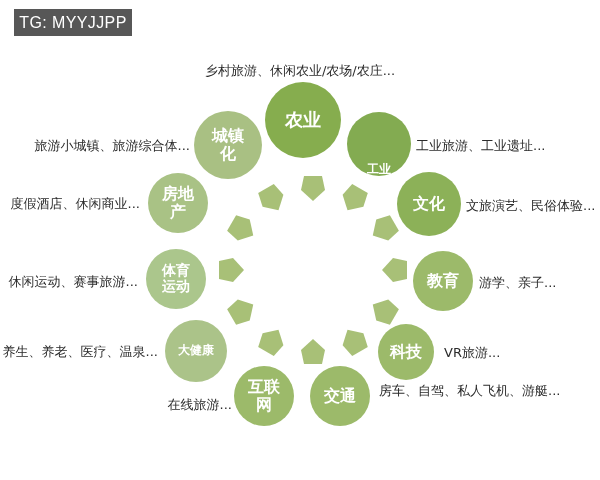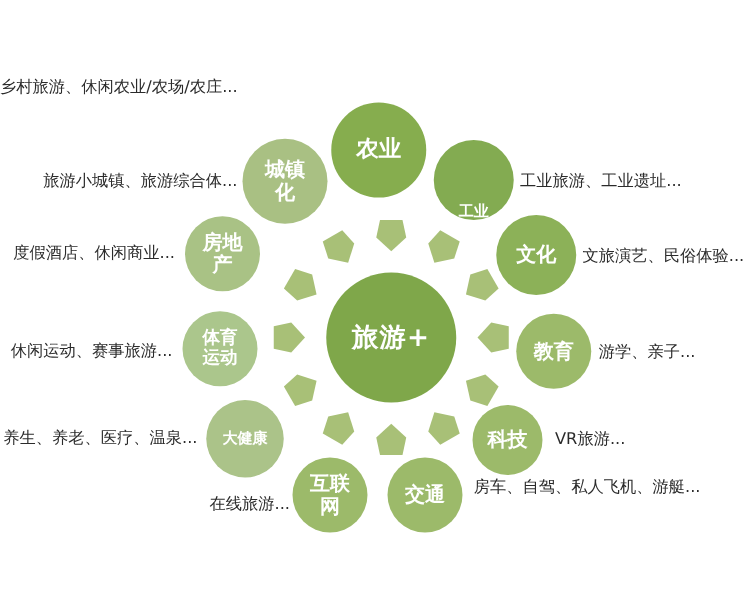--- a/index.html
+++ b/index.html
@@ -119,23 +119,20 @@
       <polygon points="0,-13 12,-2 9,12 -9,12 -12,-2" fill="#a8c077" transform="translate(384.0,311.0) rotate(300.0)"></polygon>
       <polygon points="0,-13 12,-2 9,12 -9,12 -12,-2" fill="#a8c077" transform="translate(354.0,341.0) rotate(330.0)"></polygon>
       <polygon points="0,-13 12,-2 9,12 -9,12 -12,-2" fill="#a8c077" transform="translate(313.0,352.0) rotate(360.0)"></polygon>
       <polygon points="0,-13 12,-2 9,12 -9,12 -12,-2" fill="#a8c077" transform="translate(272.0,341.0) rotate(390.0)"></polygon>
       <polygon points="0,-13 12,-2 9,12 -9,12 -12,-2" fill="#a8c077" transform="translate(242.0,311.0) rotate(420.0)"></polygon>
       <polygon points="0,-13 12,-2 9,12 -9,12 -12,-2" fill="#a8c077" transform="translate(231.0,270.0) rotate(450.0)"></polygon>
       <polygon points="0,-13 12,-2 9,12 -9,12 -12,-2" fill="#a8c077" transform="translate(242.0,229.0) rotate(480.0)"></polygon>
       <polygon points="0,-13 12,-2 9,12 -9,12 -12,-2" fill="#a8c077" transform="translate(272.0,199.0) rotate(510.0)"></polygon>
     </svg>
 
-  <div class="hub" id="hub" style="background: rgb(127, 167, 74);">
-    <span>旅游+</span>
-  </div>
 
   <div id="nodes-layer">
       <div class="node" style="left: 194px; top: 111px; width: 68px; height: 68px; background: rgb(169, 192, 131); font-size: 16px;">
         <span style="max-width: 45.9px; margin: 0px auto;">城镇化</span>
       </div>
       <div class="node" style="left: 265px; top: 82px; width: 76px; height: 76px; background: rgb(134, 173, 78); font-size: 18px;">
         <span>农业</span>
       </div>
       <div class="node" style="left: 347px; top: 112px; width: 64px; height: 64px; background: rgb(131, 171, 81); font-size: 12px; align-items: flex-end;">
         <span>工业</span>
@@ -159,27 +156,30 @@
         <span style="max-width: 41.85px; margin: 0px auto;">大健康</span>
       </div>
       <div class="node" style="left: 146px; top: 249px; width: 60px; height: 60px; background: rgb(171, 198, 140); font-size: 14px;">
         <span style="max-width: 37.5px; margin: 0px auto;">体育运动</span>
       </div>
       <div class="node" style="left: 148px; top: 173px; width: 60px; height: 60px; background: rgb(169, 194, 133); font-size: 16px;">
         <span style="max-width: 40.5px; margin: 0px auto;">房地产</span>
       </div>
     </div>
   <div id="captions-layer">
-      <div class="caption center" style="top: 70px; transform: translateY(-50%); left: 0px; width: 600px; text-align: left; box-sizing: border-box;"><span>乡村旅游、休闲农业/农场/农庄...</span></div>
+      <div class="caption center" style="top: 70px; transform: translateY(-50%); left: 0px; width: 600px; text-align: center; box-sizing: border-box;"><span>乡村旅游、休闲农业/农场/农庄...</span></div>
       <div class="caption left" style="top: 145px; transform: translateY(-50%); left: 0px; width: 190px;"><span>旅游小城镇、旅游综合体...</span></div>
       <div class="caption right" style="top: 145px; transform: translateY(-50%); left: 416px;"><span>工业旅游、工业遗址...</span></div>
       <div class="caption left" style="top: 203px; transform: translateY(-50%); left: 0px; width: 140px;"><span>度假酒店、休闲商业...</span></div>
       <div class="caption right" style="top: 205px; transform: translateY(-50%); left: 466px;"><span>文旅演艺、民俗体验...</span></div>
       <div class="caption right" style="top: 282px; transform: translateY(-50%); left: 479px;"><span>游学、亲子...</span></div>
       <div class="caption left" style="top: 281px; transform: translateY(-50%); left: 0px; width: 138px;"><span>休闲运动、赛事旅游...</span></div>
       <div class="caption left" style="top: 351px; transform: translateY(-50%); left: 0px; width: 158px;"><span>养生、养老、医疗、温泉...</span></div>
       <div class="caption right" style="top: 352px; transform: translateY(-50%); left: 444px;"><span>VR旅游...</span></div>
       <div class="caption right" style="top: 390px; transform: translateY(-50%); left: 379px;"><span>房车、自驾、私人飞机、游艇...</span></div>
       <div class="caption left" style="top: 404px; transform: translateY(-50%); left: 0px; width: 232px;"><span>在线旅游...</span></div>
     </div>
 
+  <div class="tag" id="tag-top">
+    <span>TG: MYYJJPP</span>
+  </div>
 
 </div>
 
 </body></html>

